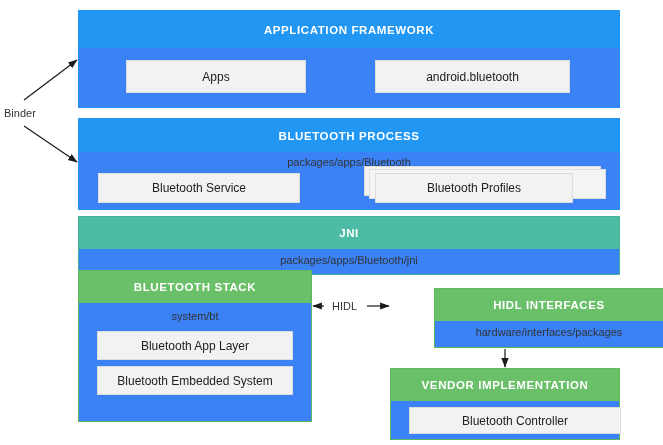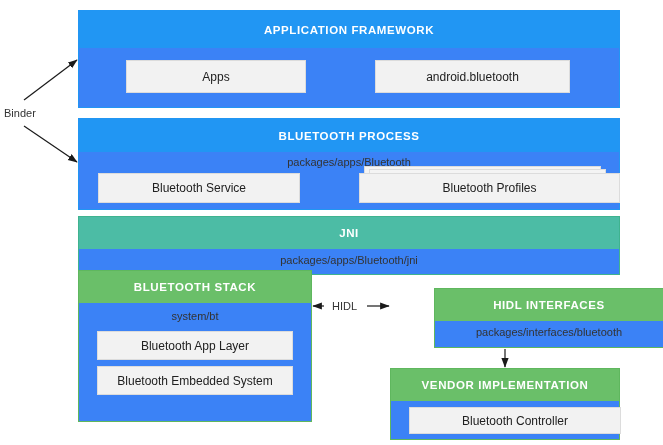--- a/index.html
+++ b/index.html
@@ -116,21 +116,21 @@
 
   <div class="panel v-blue" style="left:78px; top:118px; width:542px; height:92px;">
     <div class="panel-header" style="height:33px;">BLUETOOTH PROCESS</div>
     <div class="panel-body" style="height:57px;">
       <div class="path-label" style="top:4px;">packages/apps/Bluetooth</div>
 
       <div class="chip" style="left:19px; top:21px; width:202px; height:30px;">Bluetooth Service</div>
 
       <div class="chip-ghost" style="left:285px; top:14px; width:237px; height:30px;"></div>
       <div class="chip-ghost" style="left:290px; top:17px; width:237px; height:30px;"></div>
-      <div class="chip" style="left:280px; top:21px; width:261px; height:30px;">Bluetooth Profiles</div>
+      <div class="chip" style="left:296px; top:21px; width:198px; height:30px;">Bluetooth Profiles</div>
     </div>
   </div>
 
   <div class="panel v-teal" style="left:78px; top:216px; width:542px; height:59px;">
     <div class="panel-header" style="height:32px;">JNI</div>
     <div class="panel-body" style="height:25px;">
       <div class="path-label" style="top:5px;">packages/apps/Bluetooth/jni</div>
     </div>
   </div>
 
@@ -139,21 +139,21 @@
     <div class="panel-body" style="height:118px;">
       <div class="path-label" style="top:7px;">system/bt</div>
       <div class="chip" style="left:18px; top:28px; width:196px; height:29px;">Bluetooth App Layer</div>
       <div class="chip" style="left:18px; top:63px; width:196px; height:29px;">Bluetooth Embedded System</div>
     </div>
   </div>
 
   <div class="panel v-green" style="left:390px; top:288px; width:230px; height:60px;margin-left:44px;">
     <div class="panel-header" style="height:32px;">HIDL INTERFACES</div>
     <div class="panel-body" style="height:26px;">
-      <div class="path-label" style="top:5px;">packages/interfaces/bluetooth</div>
+      <div class="path-label" style="top:5px;">hardware/interfaces/packages</div>
     </div>
   </div>
 
   <div class="panel v-green" style="left:390px; top:368px; width:230px; height:72px;">
     <div class="panel-header" style="height:32px;">VENDOR IMPLEMENTATION</div>
     <div class="panel-body" style="height:38px;">
       <div class="chip" style="left:18px; top:6px; width:212px; height:27px;">Bluetooth Controller</div>
     </div>
   </div>
 

